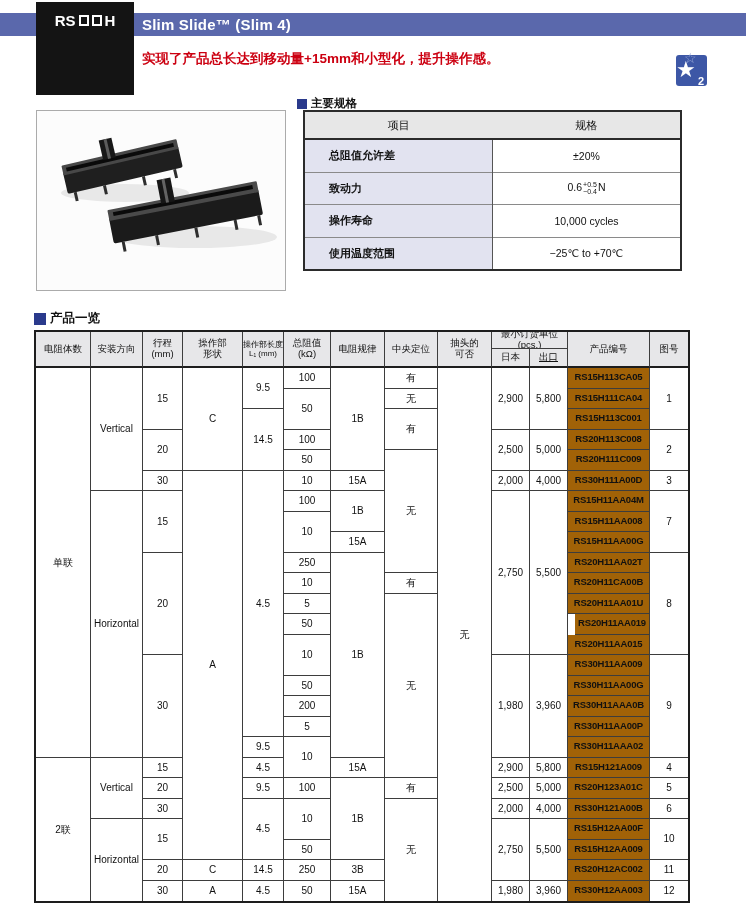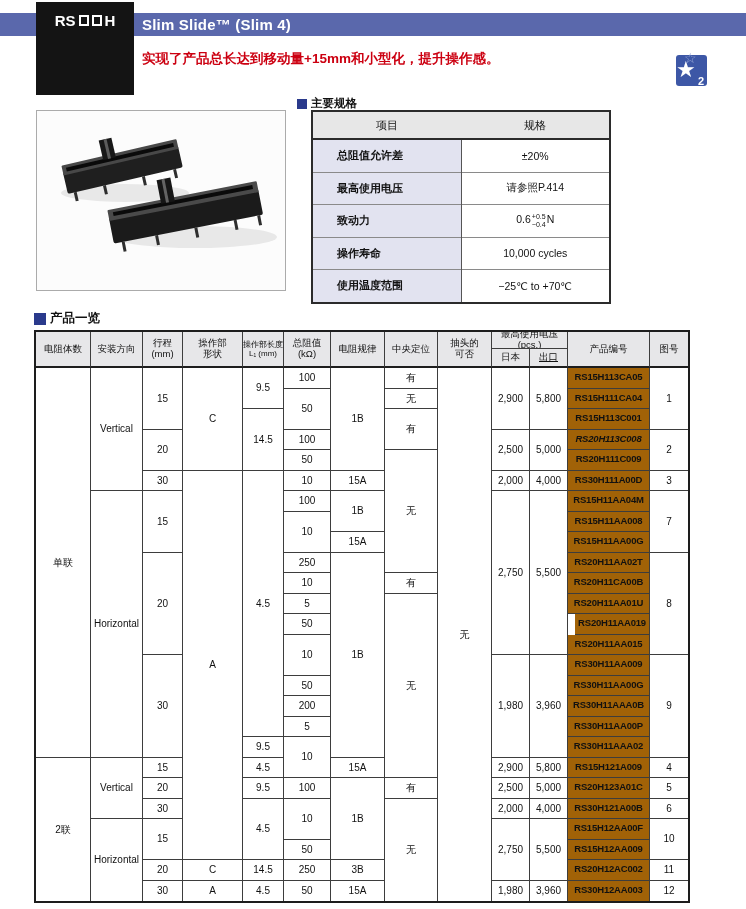--- a/index.html
+++ b/index.html
@@ -29,21 +29,21 @@
 
   
   .sec-label { display:flex; align-items:center; gap:4px; font-weight:bold; color:#111; }
   .bullet { background:#2a3a8c; display:inline-block; }
   #specs-label { left:297px; top:96px; font-size:11.5px; }
   #specs-label .bullet { width:10px; height:10px; }
   #list-label { left:34px; top:310px; font-size:12.5px; }
   #list-label .bullet { width:12px; height:12px; }
 
   
-  .spec-table { left:303px; top:110px; width:300px; border-collapse:collapse; table-layout:fixed;margin-left:8px; }
+  .spec-table { left:303px; top:110px; width:379px; border-collapse:collapse; table-layout:fixed; }
   .spec-table th, .spec-table td { border:0; }
   .spec-table { border:2px solid #2b2b2b; }
   .spec-table th {
     height:24px; background:#e7e7e7; font-size:11px; font-weight:normal;
     border-bottom:2px solid #2b2b2b; text-align:center;
   }
   .spec-table td { height:29.5px; border-top:1px solid #8a8a8a; font-size:10.5px; }
   .spec-table tr:first-child td { border-top:0; }
   .spec-table td.lbl {
     background:#e2e3f0; font-weight:bold; font-size:11px; padding-left:24px;
@@ -133,24 +133,20 @@
   <tbody>
       <tr>
     <th>项目</th>
     <th>规格</th>
   </tr>
   <tr>
     <td class="lbl">总阻值允许差</td>
     <td class="val">±20%</td>
   </tr>
   <tr>
-    <td class="lbl">最高使用电压</td>
-    <td class="val">请参照P.414</td>
-  </tr>
-  <tr>
     <td class="lbl">致动力</td>
     <td class="val">
       <span>0.6</span><span class="frc">
             <span>+0.5</span>
             <span>−0.4</span>
           </span><span>N</span>
     </td>
   </tr>
   <tr>
     <td class="lbl">操作寿命</td>
@@ -178,21 +174,21 @@
     <div class="c th th-deep th-small" style="grid-area: 1 / 5 / span 2;">操作部长度
 L₁ (mm)</div>
     <div class="c th th-deep" style="grid-area: 1 / 6 / span 2;">总阻值
 (kΩ)</div>
     <div class="c th th-deep" style="grid-area: 1 / 7 / span 2;">电阻规律</div>
     <div class="c th th-deep" style="grid-area: 1 / 8 / span 2;">中央定位</div>
     <div class="c th th-deep" style="grid-area: 1 / 9 / span 2;">抽头的
 可否</div>
     <div class="c th th-deep" style="grid-area: 1 / 12 / span 2;">产品编号</div>
     <div class="c th th-deep" style="grid-area: 1 / 13 / span 2; border-right: none;">图号</div>
-    <div class="c th" style="grid-area: 1 / 10 / auto / span 2;">最高使用电压 (pcs.)</div>
+    <div class="c th" style="grid-area: 1 / 10 / auto / span 2;">最小订货单位 (pcs.)</div>
     <div class="c th th-deep" style="grid-area: 2 / 10;">日本</div>
     <div class="c th th-deep" style="grid-area: 2 / 11; text-decoration: underline;">出口</div>
     <div class="c" style="grid-area: 3 / 1 / span 19;">单联</div>
     <div class="c" style="grid-area: 22 / 1 / span 7; border-bottom: none;">2联</div>
     <div class="c" style="grid-area: 3 / 2 / span 6;">Vertical</div>
     <div class="c" style="grid-area: 9 / 2 / span 13;">Horizontal</div>
     <div class="c" style="grid-area: 22 / 2 / span 3;">Vertical</div>
     <div class="c" style="grid-area: 25 / 2 / span 4; border-bottom: none;">Horizontal</div>
     <div class="c" style="grid-area: 3 / 3 / span 3;">15</div>
     <div class="c" style="grid-area: 6 / 3 / span 2;">20</div>
@@ -286,21 +282,21 @@
     <div class="c" style="grid-area: 17 / 13 / span 5; border-right: none;">9</div>
     <div class="c" style="grid-area: 22 / 13 / span 1; border-right: none;">4</div>
     <div class="c" style="grid-area: 23 / 13 / span 1; border-right: none;">5</div>
     <div class="c" style="grid-area: 24 / 13 / span 1; border-right: none;">6</div>
     <div class="c" style="grid-area: 25 / 13 / span 2; border-right: none;">10</div>
     <div class="c" style="grid-area: 27 / 13 / span 1; border-right: none;">11</div>
     <div class="c" style="grid-area: 28 / 13 / span 1; border-right: none; border-bottom: none;">12</div>
     <div class="c pn" style="grid-area: 3 / 12;">RS15H113CA05</div>
     <div class="c pn" style="grid-area: 4 / 12;">RS15H111CA04</div>
     <div class="c pn" style="grid-area: 5 / 12;">RS15H113C001</div>
-    <div class="c pn" style="grid-area: 6 / 12; font-style: italic;">RS20H113C008</div>
+    <div class="c pn" style="grid-area: 6 / 12;">RS20H113C008</div>
     <div class="c pn" style="grid-area: 7 / 12;">RS20H111C009</div>
     <div class="c pn" style="grid-area: 8 / 12;">RS30H111A00D</div>
     <div class="c pn" style="grid-area: 9 / 12;">RS15H11AA04M</div>
     <div class="c pn" style="grid-area: 10 / 12;">RS15H11AA008</div>
     <div class="c pn" style="grid-area: 11 / 12;">RS15H11AA00G</div>
     <div class="c pn" style="grid-area: 12 / 12;">RS20H11AA02T</div>
     <div class="c pn" style="grid-area: 13 / 12;">RS20H11CA00B</div>
     <div class="c pn" style="grid-area: 14 / 12;">RS20H11AA01U</div>
     <div class="c pn" style="grid-area: 15 / 12; margin-left: 7px;">RS20H11AA019</div>
     <div class="c pn" style="grid-area: 16 / 12;">RS20H11AA015</div>

